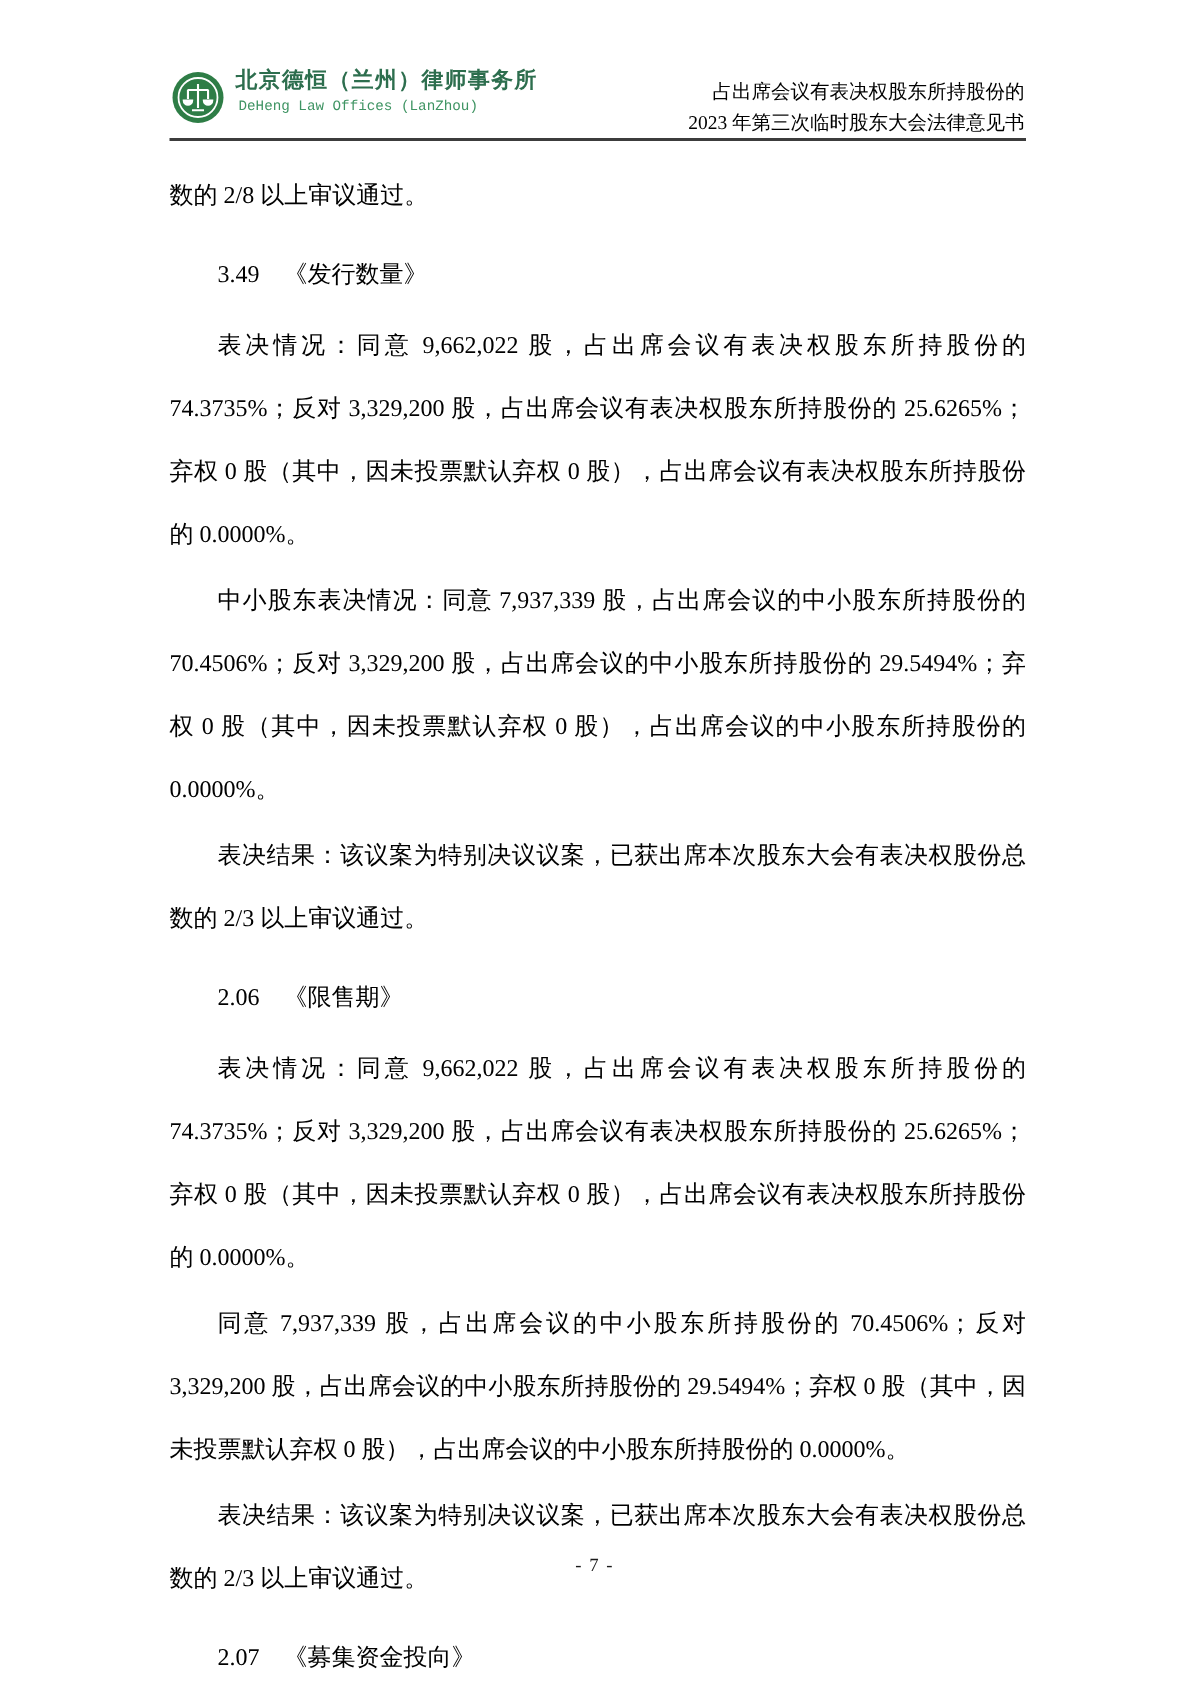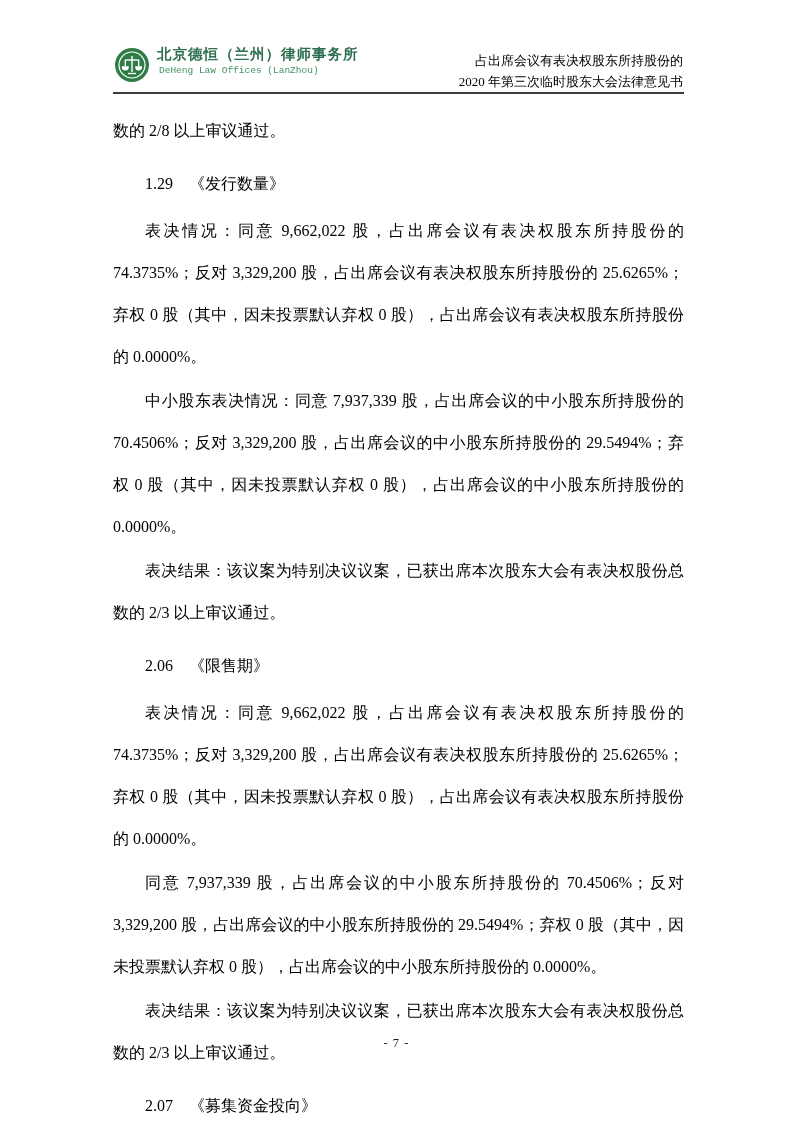--- a/index.html
+++ b/index.html
@@ -115,28 +115,28 @@
       </svg>
     </span>
     <span class="brand-text">
       <span class="firm-name-cn">北京德恒（兰州）律师事务所</span>
       <span class="firm-name-en">DeHeng Law Offices (LanZhou)</span>
     </span>
   </div>
 
   <div class="doc-title">
     <div>占出席会议有表决权股东所持股份的</div>
-    <div>2020 年第三次临时股东大会法律意见书</div>
+    <div>2023 年第三次临时股东大会法律意见书</div>
   </div>
 
   <div class="header-rule"></div>
 
   <div class="doc-body">
     <p class="para continuation">数的 2/8 以上审议通过。</p>
-    <p class="para heading">1.29　《发行数量》</p>
+    <p class="para heading">3.49　《发行数量》</p>
     <p class="para">表决情况：同意 9,662,022 股，占出席会议有表决权股东所持股份的 74.3735%；反对 3,329,200 股，占出席会议有表决权股东所持股份的 25.6265%；弃权 0 股（其中，因未投票默认弃权 0 股），占出席会议有表决权股东所持股份的 0.0000%。</p>
     <p class="para">中小股东表决情况：同意 7,937,339 股，占出席会议的中小股东所持股份的 70.4506%；反对 3,329,200 股，占出席会议的中小股东所持股份的 29.5494%；弃权 0 股（其中，因未投票默认弃权 0 股），占出席会议的中小股东所持股份的 0.0000%。</p>
     <p class="para">表决结果：该议案为特别决议议案，已获出席本次股东大会有表决权股份总数的 2/3 以上审议通过。</p>
     <p class="para heading">2.06　《限售期》</p>
     <p class="para">表决情况：同意 9,662,022 股，占出席会议有表决权股东所持股份的 74.3735%；反对 3,329,200 股，占出席会议有表决权股东所持股份的 25.6265%；弃权 0 股（其中，因未投票默认弃权 0 股），占出席会议有表决权股东所持股份的 0.0000%。</p>
     <p class="para">同意 7,937,339 股，占出席会议的中小股东所持股份的 70.4506%；反对 3,329,200 股，占出席会议的中小股东所持股份的 29.5494%；弃权 0 股（其中，因未投票默认弃权 0 股），占出席会议的中小股东所持股份的 0.0000%。</p>
     <p class="para">表决结果：该议案为特别决议议案，已获出席本次股东大会有表决权股份总数的 2/3 以上审议通过。</p>
     <p class="para heading">2.07　《募集资金投向》</p>
   </div>
 

